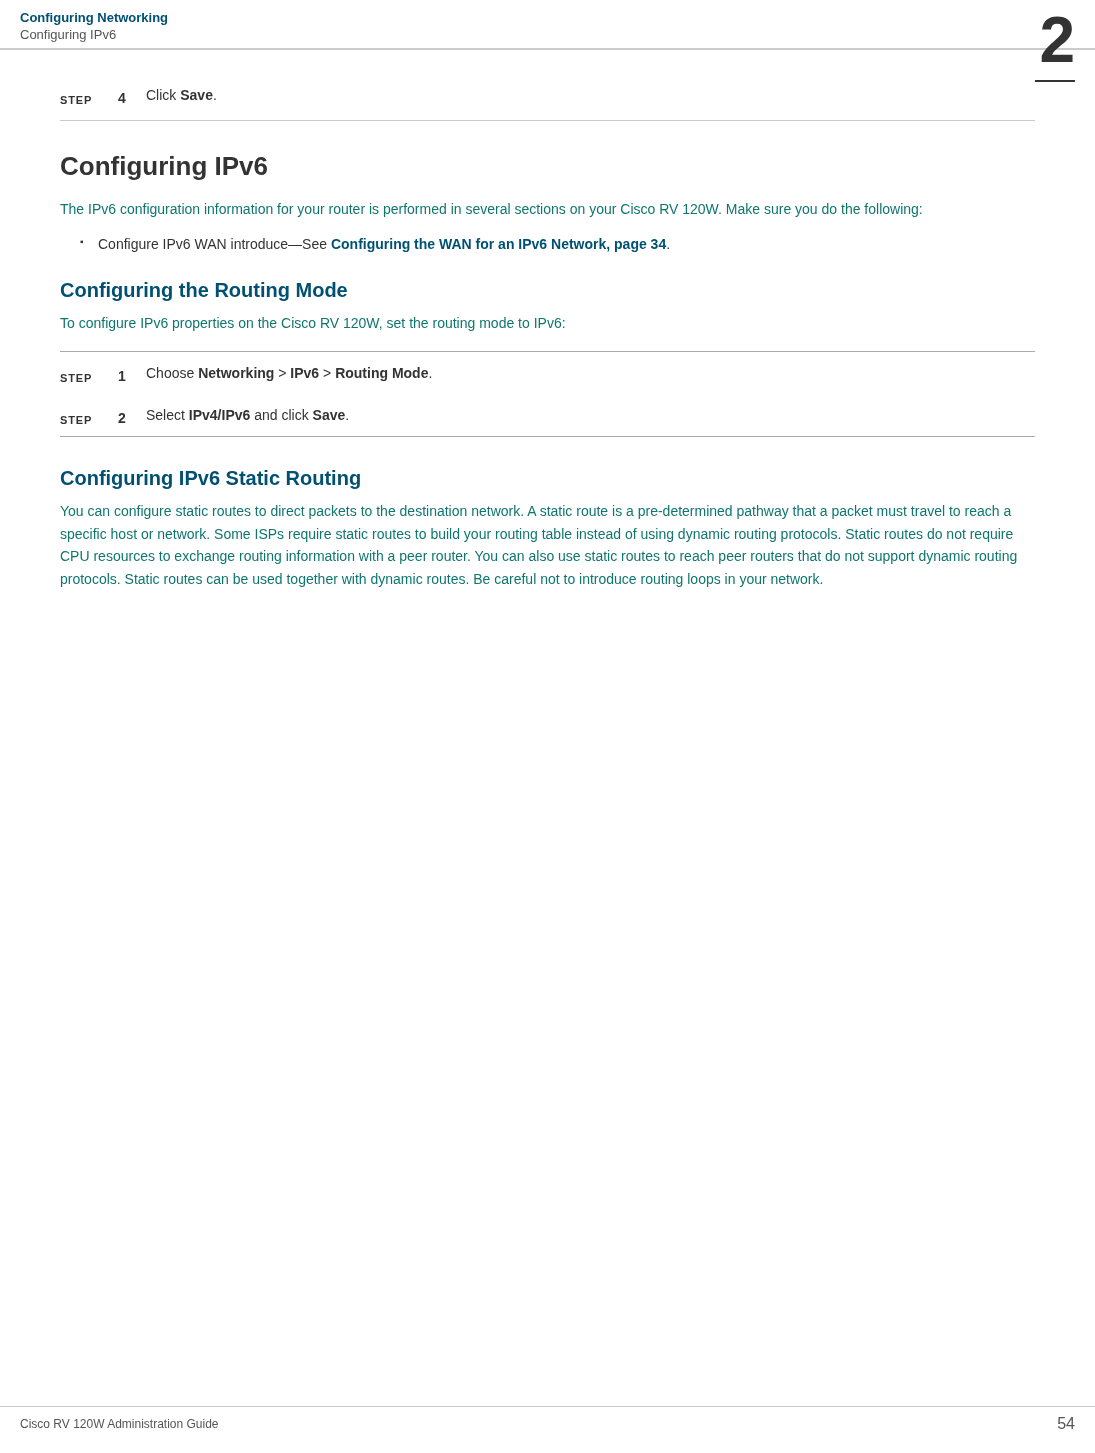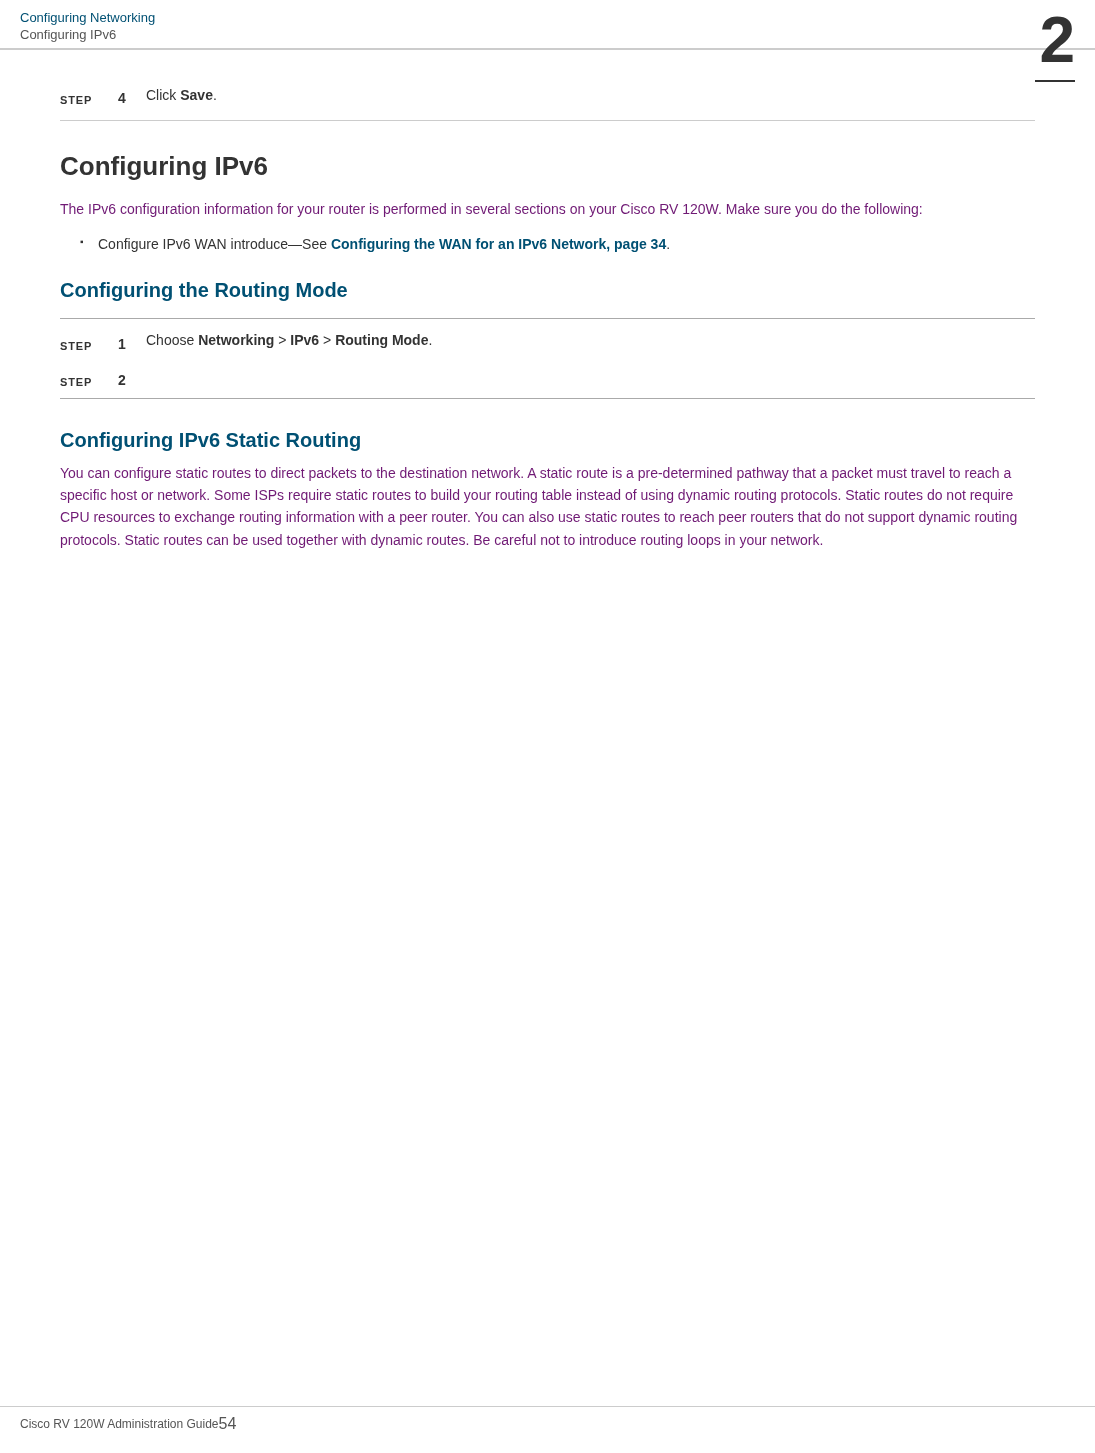--- a/index.html
+++ b/index.html
@@ -28,21 +28,21 @@
     
     .header {
       padding: 10px 20px 0 20px;
       border-bottom: 2px solid #ccc;
       position: relative;
     }
 
     .header-chapter-label {
       font-size: 13px;
       color: #005073;
-      font-weight: normal;
+      font-weight: bold;
       text-decoration: none;
       display: block;
       margin-bottom: 2px;
     }
 
     .header-section-label {
       font-size: 13px;
       color: #555;
       display: block;
       margin-bottom: 6px;
@@ -84,21 +84,21 @@
     .section-h2 {
       font-size: 20px;
       font-weight: bold;
       color: #005073;
       margin: 24px 0 10px 0;
     }
 
     .body-text {
       font-size: 14px;
       line-height: 1.6;
-      color: #701a75;
+      color: #0f766e;
       margin-bottom: 12px;
     }
 
     
     .bullet-list {
       list-style: none;
       margin: 10px 0 10px 20px;
       padding: 0;
     }
 
@@ -169,20 +169,21 @@
     }
 
     
     .footer {
       position: absolute;
       bottom: 20px;
       left: 0;
       right: 0;
       padding: 0 20px;
       display: flex;
+      justify-content: space-between;
       align-items: center;
       border-top: 1px solid #ccc;
       padding-top: 8px;
     }
 
     .footer-text {
       font-size: 12px;
       color: #555;
     }
 
@@ -225,34 +226,38 @@
       <ul class="bullet-list">
         <li>
           <span>Configure IPv6 WAN introduce—See </span><a class="link-text">Configuring the WAN for an IPv6 Network, page 34</a><span>.</span>
         </li>
       </ul>
     </div>
 
     <div style="margin-top: 20px;">
       <h2 class="section-h2">Configuring the Routing Mode</h2>
 
+      <p class="body-text">To configure IPv6 properties on the Cisco RV 120W, set the routing mode to IPv6:</p>
 
       <div class="steps-block">
 
         <div class="step-row">
           <span class="step-keyword">STEP</span>
           <span class="step-num">1</span>
           <span class="step-content">
             Choose <span class="bold">Networking</span> &gt; <span class="bold">IPv6</span> &gt; <span class="bold">Routing Mode</span>.
           </span>
         </div>
 
         <div class="step-row">
           <span class="step-keyword">STEP</span>
           <span class="step-num">2</span>
+          <span class="step-content">
+            Select <span class="bold">IPv4/IPv6</span> and click <span class="bold">Save</span>.
+          </span>
         </div>
       </div>
     </div>
 
     <div style="margin-top: 30px;">
       <h2 class="section-h2">Configuring IPv6 Static Routing</h2>
 
       <p class="body-text">You can configure static routes to direct packets to the destination network. A static route is a pre-determined pathway that a packet must travel to reach a specific host or network. Some ISPs require static routes to build your routing table instead of using dynamic routing protocols. Static routes do not require CPU resources to exchange routing information with a peer router. You can also use static routes to reach peer routers that do not support dynamic routing protocols. Static routes can be used together with dynamic routes. Be careful not to introduce routing loops in your network.</p>
     </div>
 

